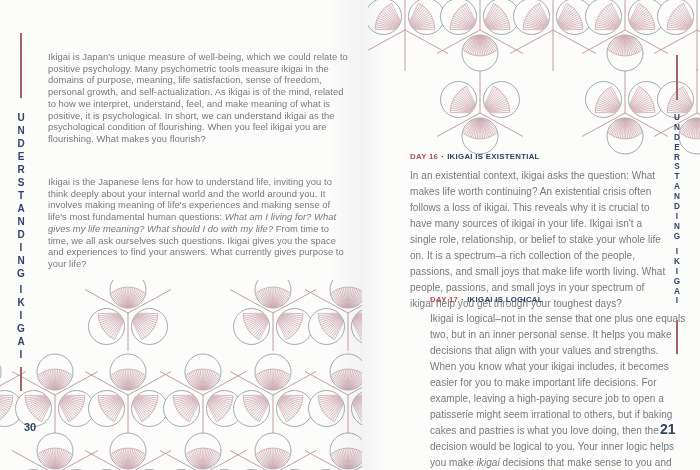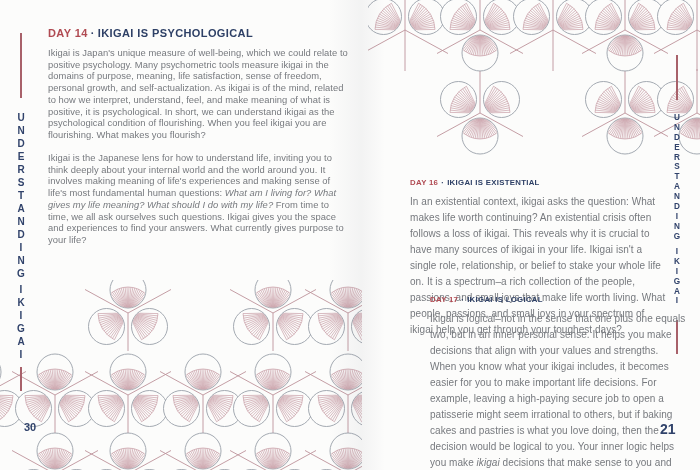--- a/index.html
+++ b/index.html
@@ -19,26 +19,26 @@
 
   
   .sec{position:absolute;}
   .sec h2{margin:0 0 7px 0; font-weight:bold; white-space:nowrap;
           letter-spacing:.4px; color:var(--navy); }
   .sec .day{color:var(--red);}
   .sec .dot{margin:0 3px;}
   .sec p{margin:0; color:var(--body);}
   .sec p em{font-style:italic;}
   .sec-l h2{font-size:11px; line-height:13px;}
-  .sec-l p{font-size:9.4px; line-height:11.7px; letter-spacing:.05px;}
+  .sec-l p{font-size:9.4px; line-height:11.7px; letter-spacing:.05px;margin-top:24px;}
   .sec-r h2{font-size:7.8px; line-height:10px; margin-bottom:6px; letter-spacing:.3px;}
   .sec-r p{font-size:10px; line-height:16px; letter-spacing:.05px;}
   #sec14{left:48px; top:27px;  width:300px;}
   #sec15{left:48px; top:152px; width:300px;}
-  #sec16{left:410px; top:178px; width:256px;}
+  #sec16{left:410px; top:152px; width:256px;}
   #sec17{left:410px; top:295px; width:256px;margin-left:20px;}
 
   
   .rail{position:absolute; width:16px; text-align:center;}
   #rail-left{left:13px; top:0; height:470px;}
   #rail-right{left:669px; top:0; height:470px;}
   .rail-line{position:absolute; left:50%; width:1.5px; margin-left:-1px;
              background:var(--railline);}
   #rl-l1{top:33px; height:65px;}
   #rl-l2{top:367px; height:24px;}
@@ -477,21 +477,20 @@
 
   <div class="rail" id="rail-right">
     <div class="rail-line" id="rl-r1"></div>
     <div class="rail-word rw-r" id="rw-r1" style="color: rgb(49, 67, 107);">UNDERSTANDING</div>
     <div class="rail-word rw-r" id="rw-r2" style="color: rgb(49, 67, 107);">IKIGAI</div>
     <div class="rail-line" id="rl-r2"></div>
   </div>
   <div class="pagenum" id="pn-right" style="color: rgb(49, 67, 107);">21</div>
 
   <section class="sec sec-l" id="sec14">
-    <h2><span class="day">DAY 14</span><span class="dot">·</span><span class="ttl">IKIGAI IS PSYCHOLOGICAL</span></h2>
     <p><span>Ikigai is Japan's unique measure of well-being, which we could relate to positive psychology. Many psychometric tools measure ikigai in the domains of purpose, meaning, life satisfaction, sense of freedom, personal growth, and self-actualization. As ikigai is of the mind, related to how we interpret, understand, feel, and make meaning of what is positive, it is psychological. In short, we can understand ikigai as the psychological condition of flourishing. When you feel ikigai you are flourishing. What makes you flourish?</span></p>
   </section>
 
   <section class="sec sec-l" id="sec15">
     <p><span>Ikigai is the Japanese lens for how to understand life, inviting you to think deeply about your internal world and the world around you. It involves making meaning of life's experiences and making sense of life's most fundamental human questions: </span><em>What am I living for? What gives my life meaning? What should I do with my life?</em><span> From time to time, we all ask ourselves such questions. Ikigai gives you the space and experiences to find your answers. What currently gives purpose to your life?</span></p>
   </section>
 
   <section class="sec sec-r" id="sec16">
     <h2><span class="day">DAY 16</span><span class="dot">·</span><span class="ttl">IKIGAI IS EXISTENTIAL</span></h2>
     <p><span>In an existential context, ikigai asks the question: What makes life worth continuing? An existential crisis often follows a loss of ikigai. This reveals why it is crucial to have many sources of ikigai in your life. Ikigai isn't a single role, relationship, or belief to stake your whole life on. It is a spectrum–a rich collection of the people, passions, and small joys that make life worth living. What people, passions, and small joys in your spectrum of ikigai help you get through your toughest days?</span></p>

